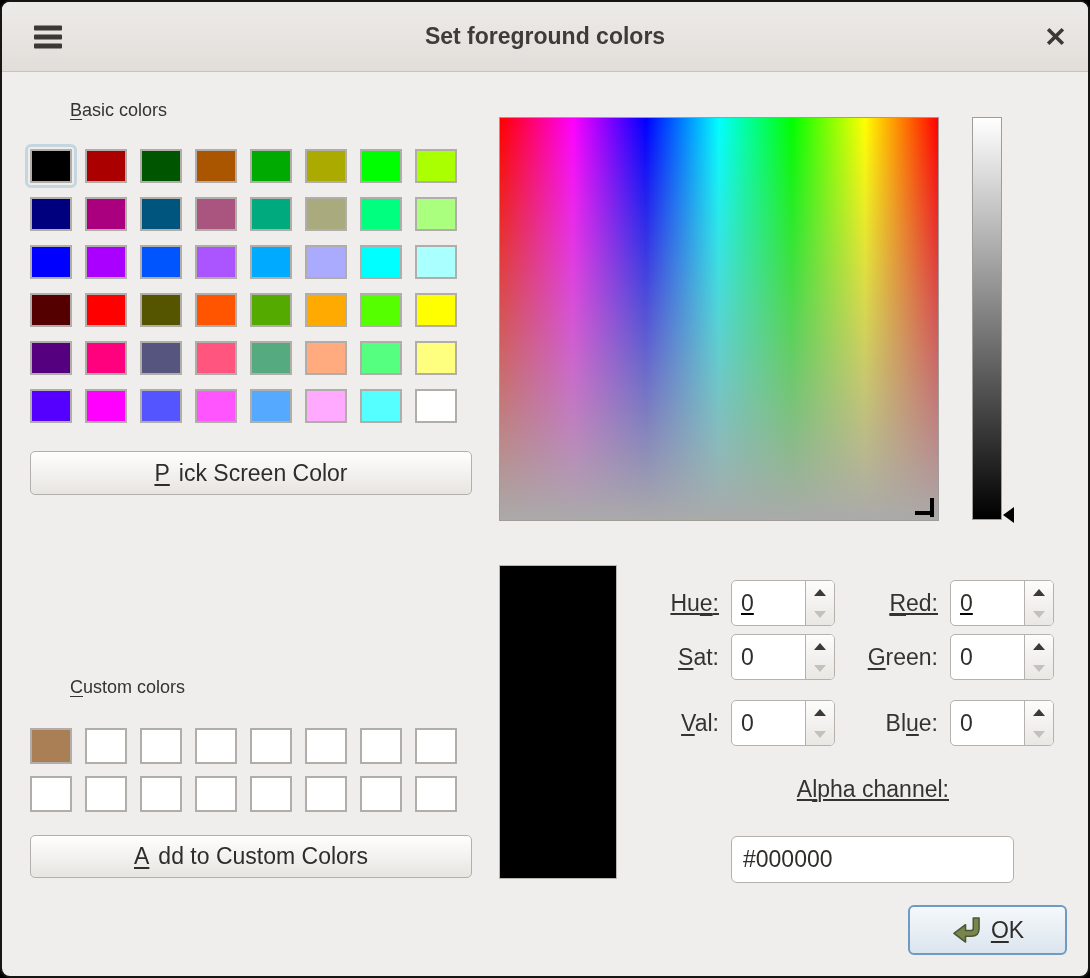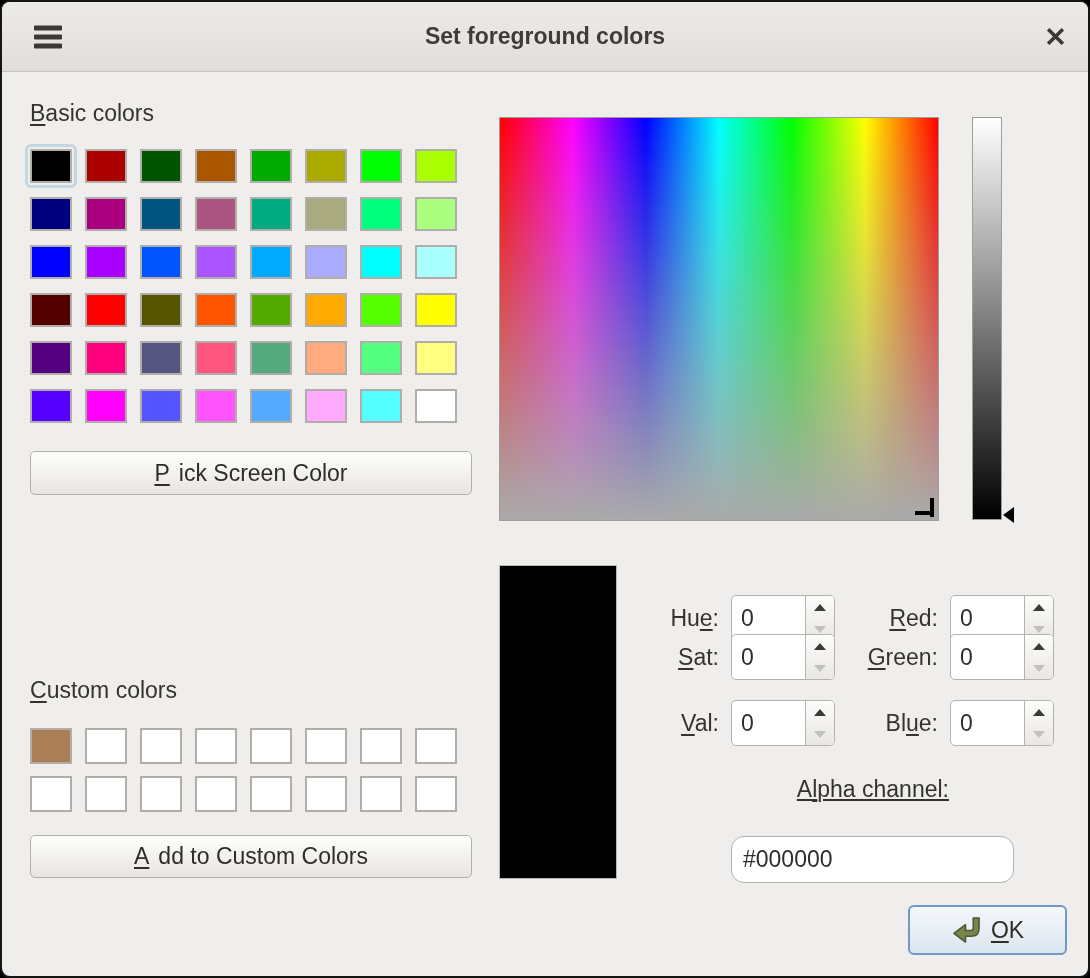--- a/index.html
+++ b/index.html
@@ -9,21 +9,21 @@
   
   .titlebar{position:absolute;top:0;left:0;right:0;height:69px;
     background:linear-gradient(#edebe8,#e1deda);border-bottom:1px solid #c7c4bf;}
   .title{position:absolute;left:0;right:0;top:0;height:69px;line-height:69px;text-align:center;
     font-size:23px;font-weight:bold;color:#3e3c38;}
   .menu-btn{position:absolute;left:32px;top:50%;transform:translateY(-50%);width:28px;cursor:pointer;}
   .menu-btn i{display:block;height:5px;background:#3a3935;border-radius:1px;margin:4px 0;}
   .close-btn{position:absolute;right:22px;top:0;height:69px;display:flex;align-items:center;cursor:pointer;}
   
   .content{position:absolute;top:70px;left:0;right:0;bottom:0;}
-  .section-label{position:absolute;font-size:23px;color:#35332f;}
+  .section-label{position:absolute;font-size:18px;color:#35332f;margin-left:40px;}
   u{text-underline-offset:3px;}
   
   .swatch-grid{position:absolute;display:grid;}
   .swatch-grid>div{box-sizing:border-box;width:42px;border:2px solid #b1aeaa;background:#fff;}
   .grid-basic{left:28px;top:77px;grid-template-columns:repeat(8,42px);gap:14px 13px;}
   .grid-basic>div{height:34px;}
   .grid-custom{left:28px;top:656px;grid-template-columns:repeat(8,42px);gap:12px 13px;}
   .grid-custom>div{height:36px;}
   .swatch-grid>div.selected{outline:3px solid #c4d6e0;outline-offset:2px;border-radius:1px;}
   
@@ -43,35 +43,35 @@
   .vslider{position:absolute;left:970px;top:45px;width:30px;height:403px;border:1px solid #a09d99;box-sizing:border-box;}
   .vslider-arrow{position:absolute;left:1001px;top:435px;width:0;height:0;cursor:pointer;
     border-top:8px solid transparent;border-bottom:8px solid transparent;border-right:11px solid #000;}
   .preview{position:absolute;left:497px;top:493px;width:118px;height:314px;border:1px solid #b9b6b2;box-sizing:border-box;}
   
   .field-label{position:absolute;font-size:23px;color:#35332f;text-align:right;height:46px;line-height:46px;}
   .lbl-c1{left:540px;width:177px;}
   .lbl-c2{left:640px;width:296px;}
   .lbl-alpha{left:551px;width:396px;text-decoration:underline;}
   .lbl-html{left:540px;width:175px;top:766px;}
-  .r1{top:523px;} .r2{top:562px;} .r3{top:628px;} .r4{top:694px;}
+  .r1{top:508px;text-decoration:underline;} .r2{top:562px;} .r3{top:628px;} .r4{top:694px;}
   .spin{position:absolute;width:104px;height:46px;box-sizing:border-box;border:1px solid #b5b2ad;
     border-radius:5px;background:#fff;display:flex;overflow:hidden;}
   .spin-c1{left:729px;} .spin-c2{left:948px;}
   .spin-val{flex:1;min-width:0;border:none;outline:none;background:transparent;
     font-family:inherit;font-size:23px;color:#2f2d2a;padding:0 0 0 9px;}
   .spin-btns{width:28px;border-left:1px solid #b5b2ad;display:flex;flex-direction:column;
     background:linear-gradient(#fcfcfb,#e9e7e3);}
   .spin-btn{flex:1;display:flex;align-items:center;justify-content:center;cursor:pointer;}
   .tri-up{width:0;height:0;border-left:6px solid transparent;border-right:6px solid transparent;border-bottom:7px solid #3b3a37;}
   .tri-down{width:0;height:0;border-left:6px solid transparent;border-right:6px solid transparent;border-top:7px solid #3b3a37;}
   .spin-btn.disabled .tri-up{border-bottom-color:#c3c1bd;}
   .spin-btn.disabled .tri-down{border-top-color:#c3c1bd;}
   .html-input{position:absolute;left:729px;top:764px;width:283px;height:47px;box-sizing:border-box;
-    border:1px solid #b5b2ad;border-radius:13px;background:#fff;font-family:inherit;font-size:23px;
+    border:1px solid #b5b2ad;border-radius:6px;background:#fff;font-family:inherit;font-size:23px;
     color:#2f2d2a;padding:0 0 0 11px;outline:none;}
 </style>
 </head>
 <body>
 
 <div class="window">
 
   <div class="titlebar">
     <div class="menu-btn">
       <i></i>

